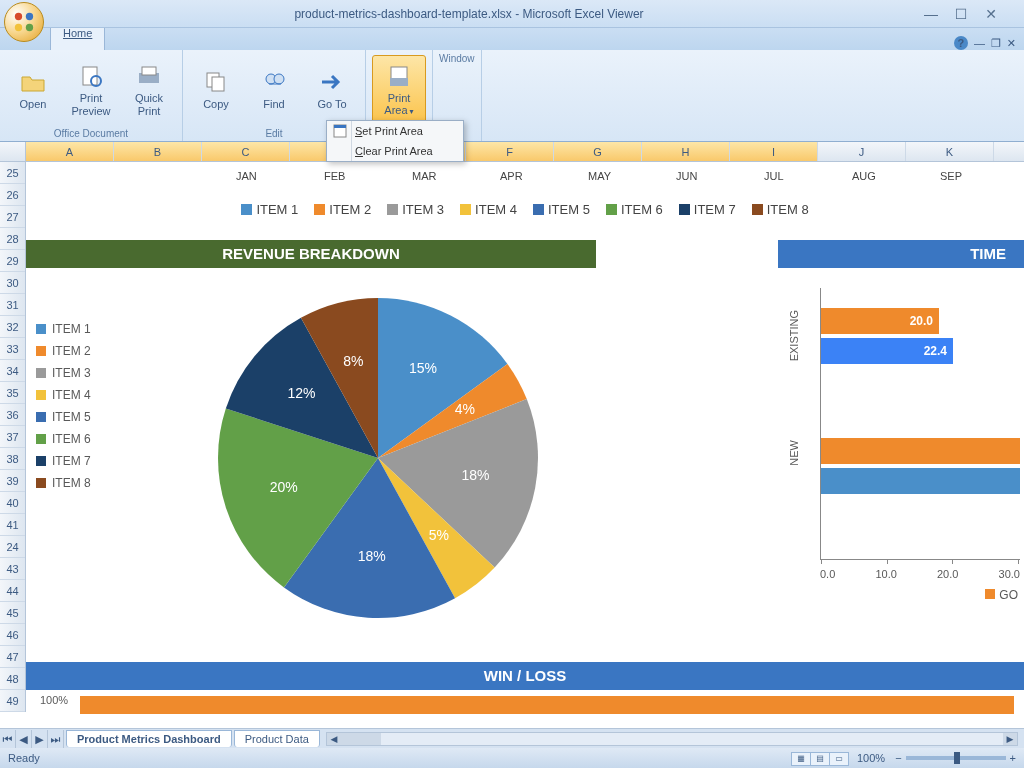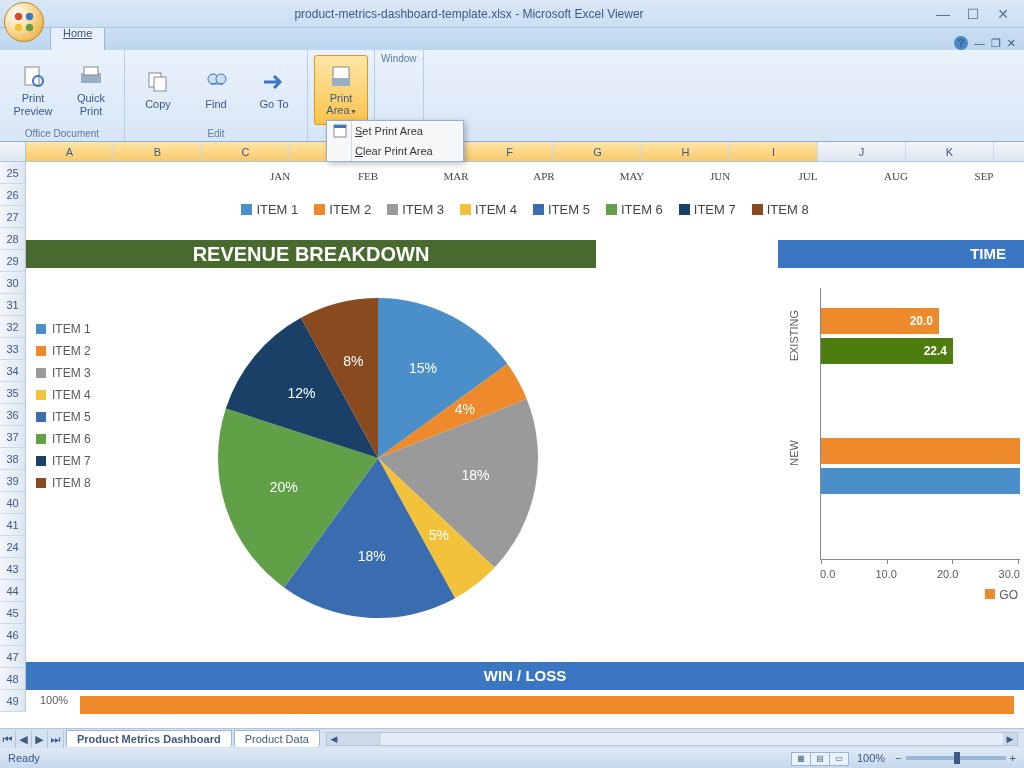--- a/index.html
+++ b/index.html
@@ -1,18 +1,18 @@
 <!DOCTYPE html>
 <html><head>
 <meta charset="utf-8">
 <style>
 * { margin: 0; padding: 0; box-sizing: border-box; font-family: "Segoe UI", Tahoma, sans-serif; }
 html, body { width: 1024px; height: 768px; overflow: hidden; background: #fff; }
 
-.titlebar { height: 28px; background: linear-gradient(#dbe8f7,#cadef3); display: flex; align-items: center; padding: 0 4px; position: relative; border-bottom: 1px solid #a9c3e0; }
+.titlebar { height: 28px; background: linear-gradient(#dbe8f7,#cadef3); display: flex; align-items: center; padding: 0 16px; position: relative; border-bottom: 1px solid #a9c3e0; }
 .office-btn { width: 40px; height: 40px; border-radius: 50%; background: radial-gradient(circle at 30% 30%, #fff, #f7d58a, #e2a024); border: 1px solid #b98b1c; position: absolute; left: 4px; top: 2px; z-index: 10; display:flex; align-items:center; justify-content:center;}
 .office-btn svg { width: 22px; height: 22px; }
 .title-text { flex: 1; text-align: center; font-size: 12px; color: #3c5a82; }
 .win-controls { display: flex; gap: 12px; margin-right: 8px; }
 .win-controls span { font-size: 14px; color: #56708e; cursor: default; width:18px; text-align:center;}
 
 .tabbar { height: 22px; background: linear-gradient(#cadef3,#bdd6ef); display: flex; align-items: flex-end; padding-left: 50px; }
 .tab { background: #e8f1fb; border: 1px solid #9ab7d8; border-bottom: none; padding: 11px 12px; font-size: 11px; color: #3c5a82; border-radius: 3px 3px 0 0; text-decoration: underline; }
 .mini-controls { margin-left: auto; display: flex; gap: 6px; padding-right: 8px; align-items:center;}
 .mini-controls span { font-size: 11px; color: #3c5a82; }
@@ -36,26 +36,26 @@
 .col-headers { height: 20px; background: linear-gradient(#f3f6fa,#dde6f0); display: flex; font-size: 11px; color: #3c5a82; border-bottom: 1px solid #b4c5d9; }
 .rowhdr-gap { width: 26px; border-right:1px solid #b4c5d9;}
 .col-hdr { flex: 0 0 88px; text-align: center; border-right:1px solid #cdd9e7; line-height:20px;}
 .col-hdr.hl { background: linear-gradient(#fde6a7, #f9c96b); }
 .grid-area { position:absolute; left:0; top:162px; right:0; bottom:40px; overflow:hidden; background:#fff;}
 .row-hdrs { position:absolute; left:0; top:0; width:26px; background:linear-gradient(90deg,#f3f6fa,#dde6f0); font-size:11px; color:#3c5a82; border-right:1px solid #b4c5d9;}
 .row-hdr { height:22px; text-align:center; line-height:22px; border-bottom:1px solid #cdd9e7;}
 
 .content { position:absolute; left:26px; right:0; top:0; bottom:0; }
 .months-row { position:absolute; top:8px; left:0; right:0; display:flex; font-size:11px; color:#444;}
-.months-row span { flex:0 0 88px; text-align:center;font-family:Liberation Serif, serif;}
+.months-row span { flex:0 0 88px; text-align:left;}
 .legend-row { position:absolute; top:40px; left:0; right:0; font-size:13px; color:#444; display:flex; gap:16px; justify-content:center;}
 .legend-row .li { display:flex; align-items:center; gap:4px;}
 .legend-row .sw { width:11px; height:11px;}
 
-.rev-header { position:absolute; top:78px; left:0; width:570px; height:28px; background:#496a2f; color:#fff; font-size:20px; font-weight:bold; text-align:center; line-height:28px;}
+.rev-header { position:absolute; top:78px; left:0; width:570px; height:28px; background:#496a2f; color:#fff; font-size:15px; font-weight:bold; text-align:center; line-height:28px;}
 .time-header { position:absolute; top:78px; left:752px; right:0; height:28px; background:#3a76c2; color:#fff; font-size:15px; font-weight:bold; text-align:right; line-height:28px; padding-right:18px;}
 
 .pie-wrap { position:absolute; top:116px; left:2px; width:570px; height:380px;}
 .pie-legend { position:absolute; left:8px; top:44px; font-size:12px; color:#595959;}
 .pie-legend .li { display:flex; align-items:center; gap:6px; margin-bottom:8px;}
 .pie-legend .sw { width:10px; height:10px;}
 .pie-svg { position:absolute; left:160px; top:0;}
 
 .bar-wrap { position:absolute; top:118px; left:752px; right:0; height:320px;}
 .bar-rot { position:absolute; left:10px; writing-mode:vertical-rl; transform:rotate(180deg); font-size:11px; color:#595959;}
@@ -112,20 +112,28 @@
     <span class="help-icon">?</span>
     <span>—</span>
     <span>❐</span>
     <span>✕</span>
   </div>
 </div>
 
 <div class="ribbon">
   <div class="ribbon-group">
     <div class="rg-body">
+      <div class="big-btn">
+          <div class="bi">
+            <svg width="26" height="22">
+              <path d="M2 6h8l2 3h12v11H2z" fill="#f4d47a" stroke="#caa732"></path>
+            </svg>
+          </div>
+          <div class="lbl">Open</div>
+        </div>
       <div class="big-btn">
           <div class="bi">
             <svg width="26" height="22">
               <rect x="5" y="2" width="14" height="18" fill="#fff" stroke="#888"></rect>
               <circle cx="18" cy="16" r="5" fill="none" stroke="#3a76c2" stroke-width="2"></circle>
             </svg>
           </div>
           <div class="lbl">Print
 Preview</div>
         </div>
@@ -360,21 +368,21 @@
         </svg>
     </div>
 
     <div class="bar-wrap">
       <div class="bar-rot" style="top:30px;">EXISTING</div>
       <div class="bar-rot" style="top:160px;">NEW</div>
       <div class="bar-area">
         <div class="bar" style="top:20px; left:0; width:118px; background:#ef8a2c;">
             <span class="bar-lbl">20.0</span>
           </div>
-        <div class="bar" style="top:50px; left:0; width:132px; background:#4d7c0f;">
+        <div class="bar" style="top:50px; left:0; width:132px; background:#3b82f6;">
             <span class="bar-lbl">22.4</span>
           </div>
         <div class="bar" style="top:150px; left:0; right:0; background:#ef8a2c;"></div>
         <div class="bar" style="top:180px; left:0; right:0; background:#4a8fc9;"></div>
 
         <div style="position:absolute; left:0; right:0; bottom:-5px; height:5px;">
           <span style="position:absolute;left:0;width:1px;height:5px;background:#888;"></span>
           <span style="position:absolute;left:33%;width:1px;height:5px;background:#888;"></span>
           <span style="position:absolute;left:66%;width:1px;height:5px;background:#888;"></span>
           <span style="position:absolute;left:99%;width:1px;height:5px;background:#888;"></span>

